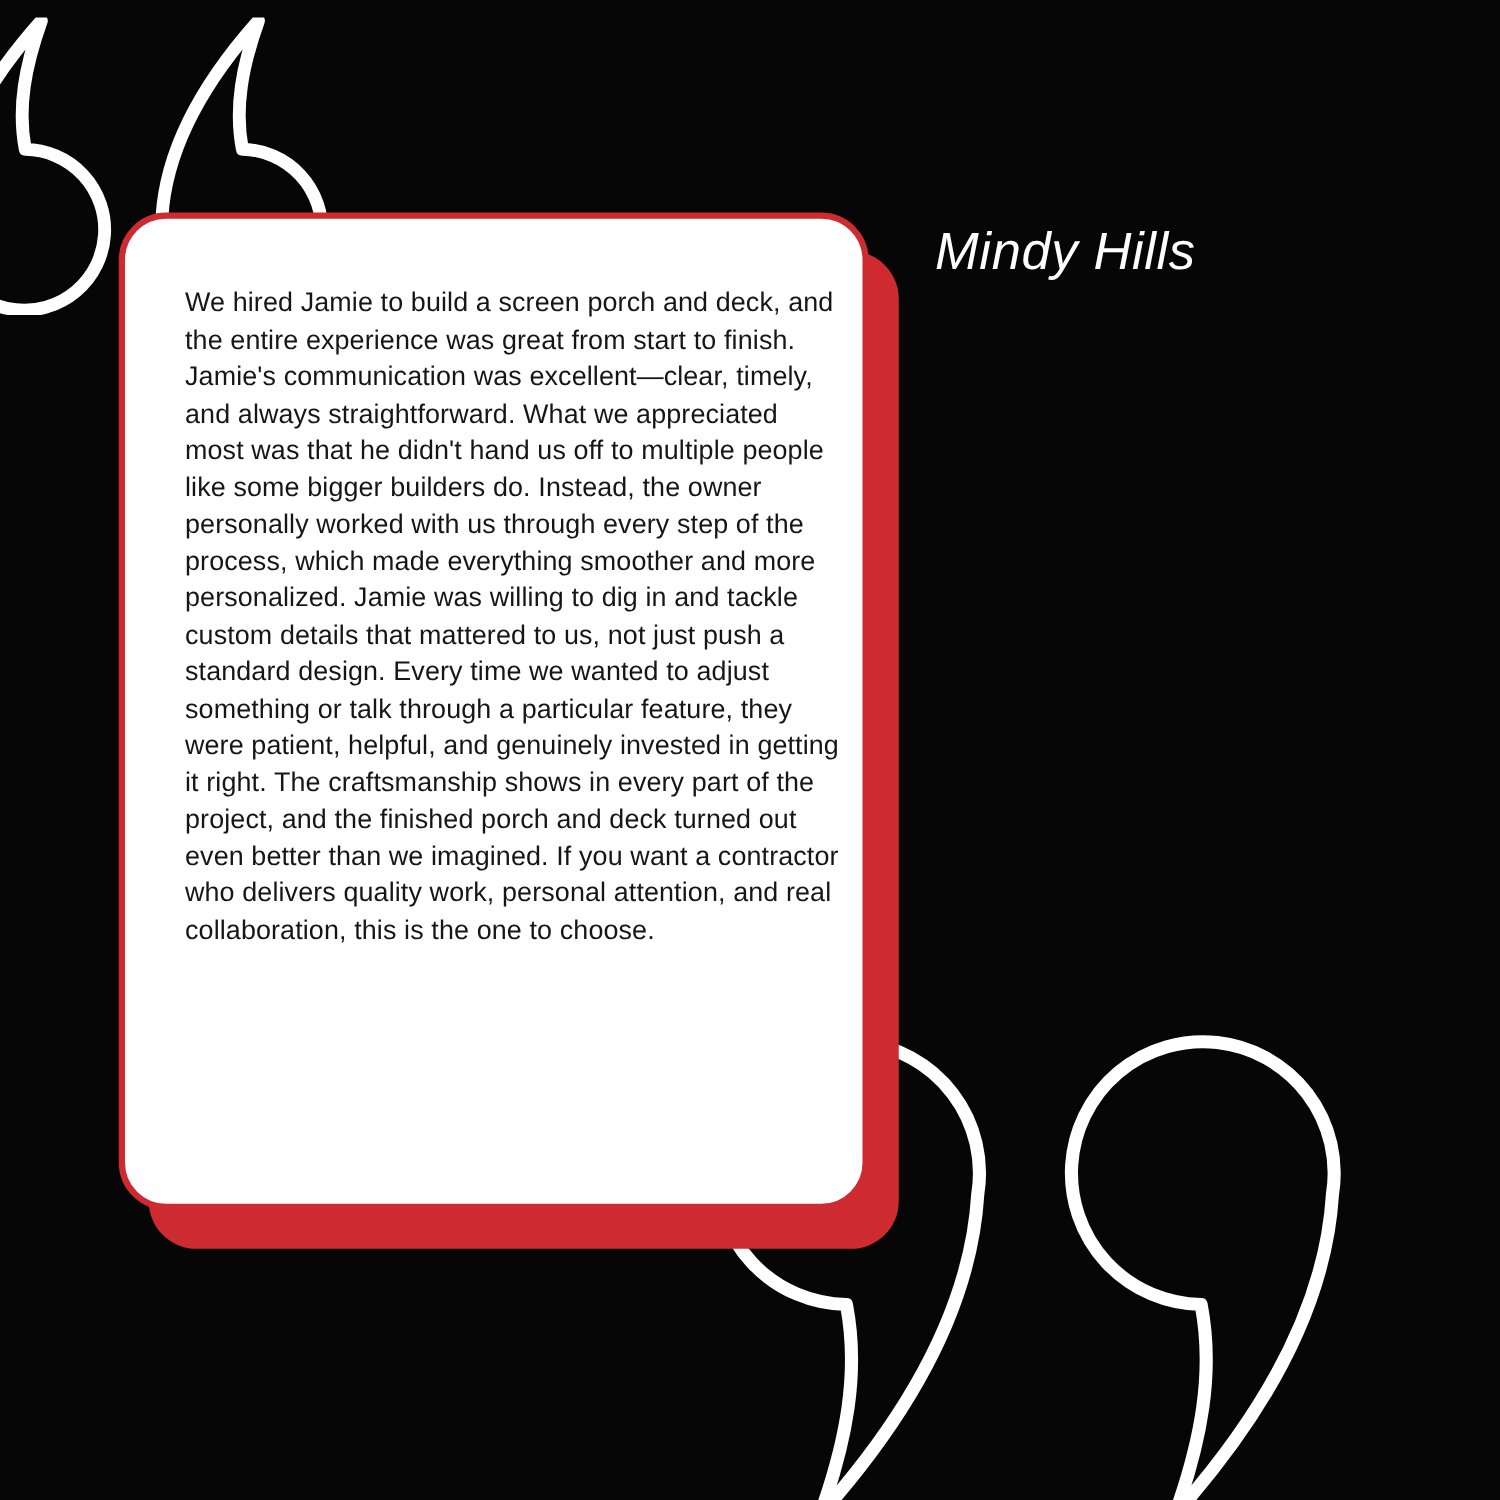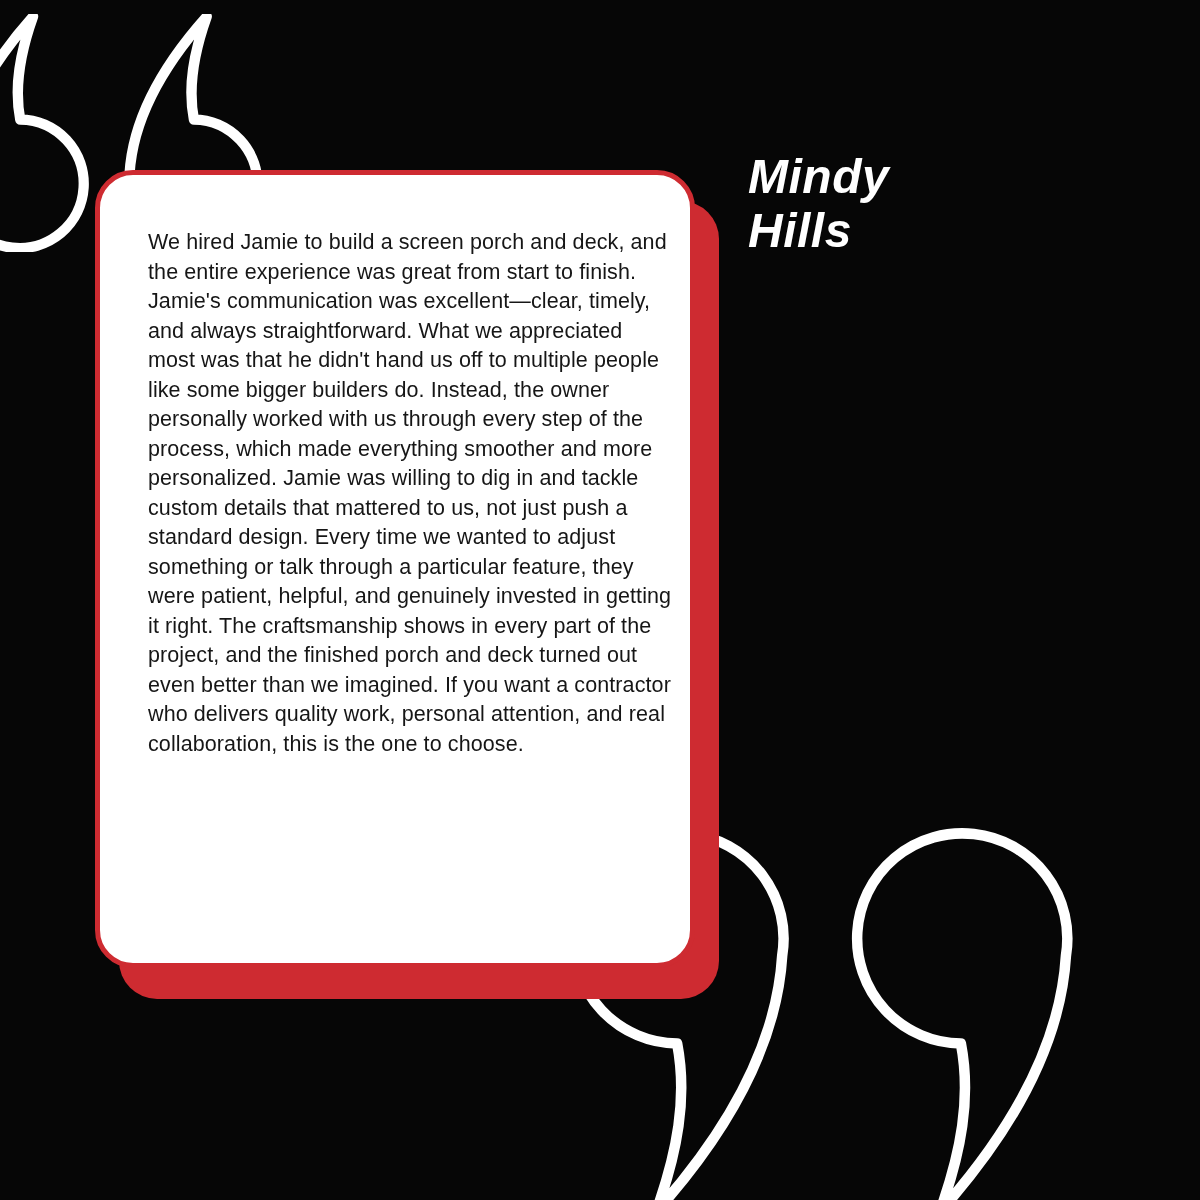--- a/index.html
+++ b/index.html
@@ -61,27 +61,27 @@
     padding: 53px 16px 0 48px;
     font-size: 21.5px;
     line-height: 29.5px;
     font-weight: 500;
     letter-spacing: 0.1px;
     color: #161616;
   }
   .author {
     position: absolute;
     left: 748px;
-    top: 150px;
+    top: 174px;
     width: 230px;
     margin: 0;
     color: #ffffff;
-    font-size: 48px;
+    font-size: 42px;
     line-height: 54px;
-    font-weight: bold;
+    font-weight: normal;
     font-style: italic;
     letter-spacing: 0.5px;
   }
 </style>
 </head>
 <body>
 
 <div class="canvas" style="background: rgb(6, 6, 6);">
 
   <svg class="quote-deco open-quotes" viewBox="0 0 265 185" aria-hidden="true">

